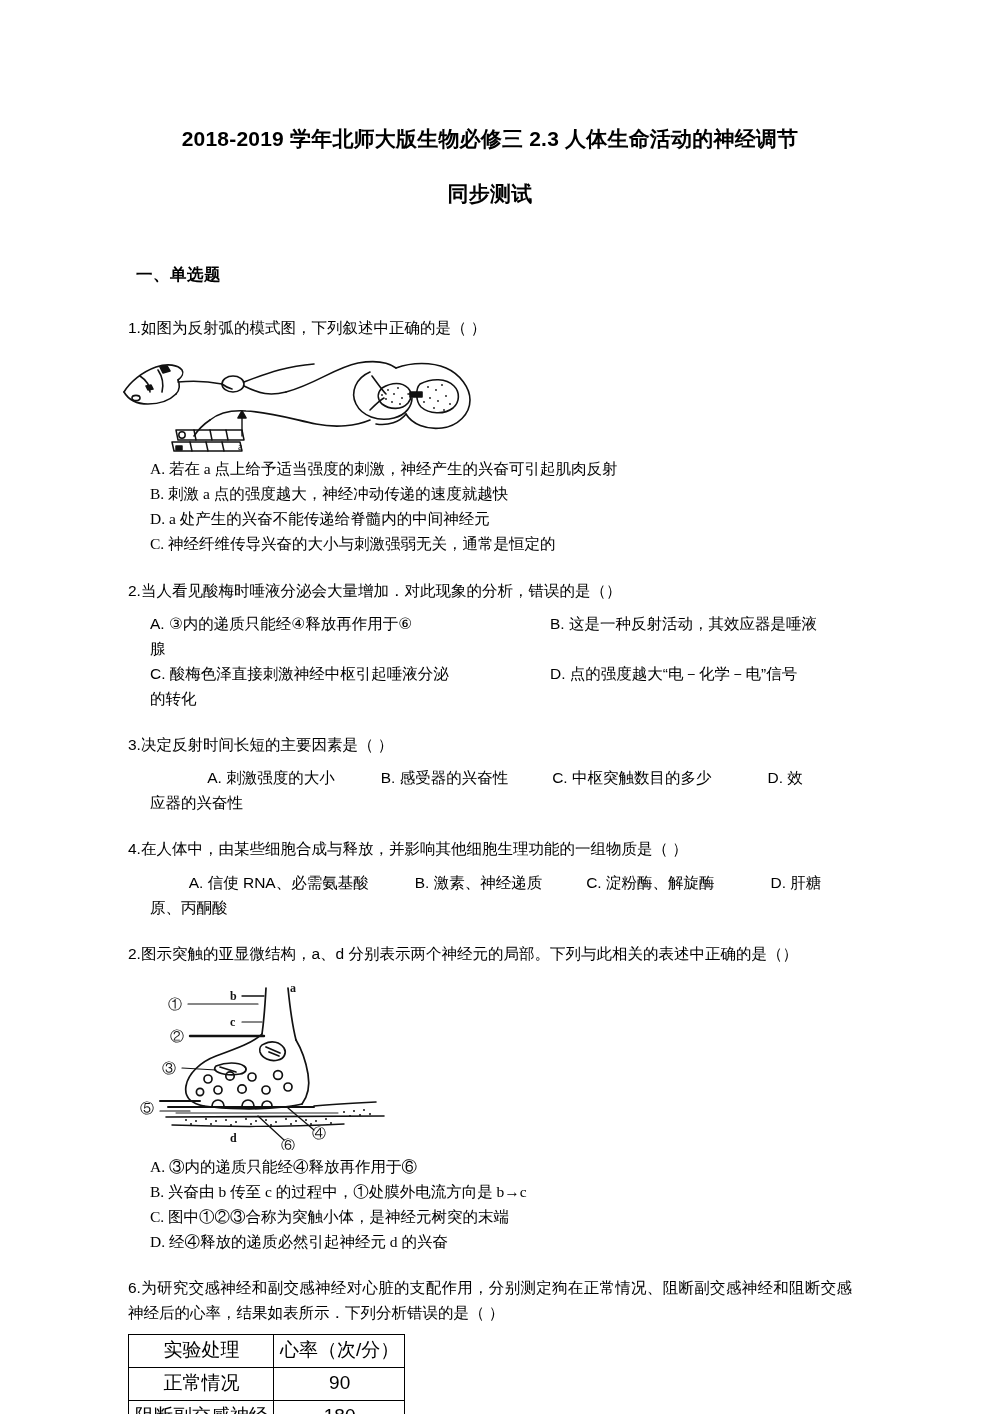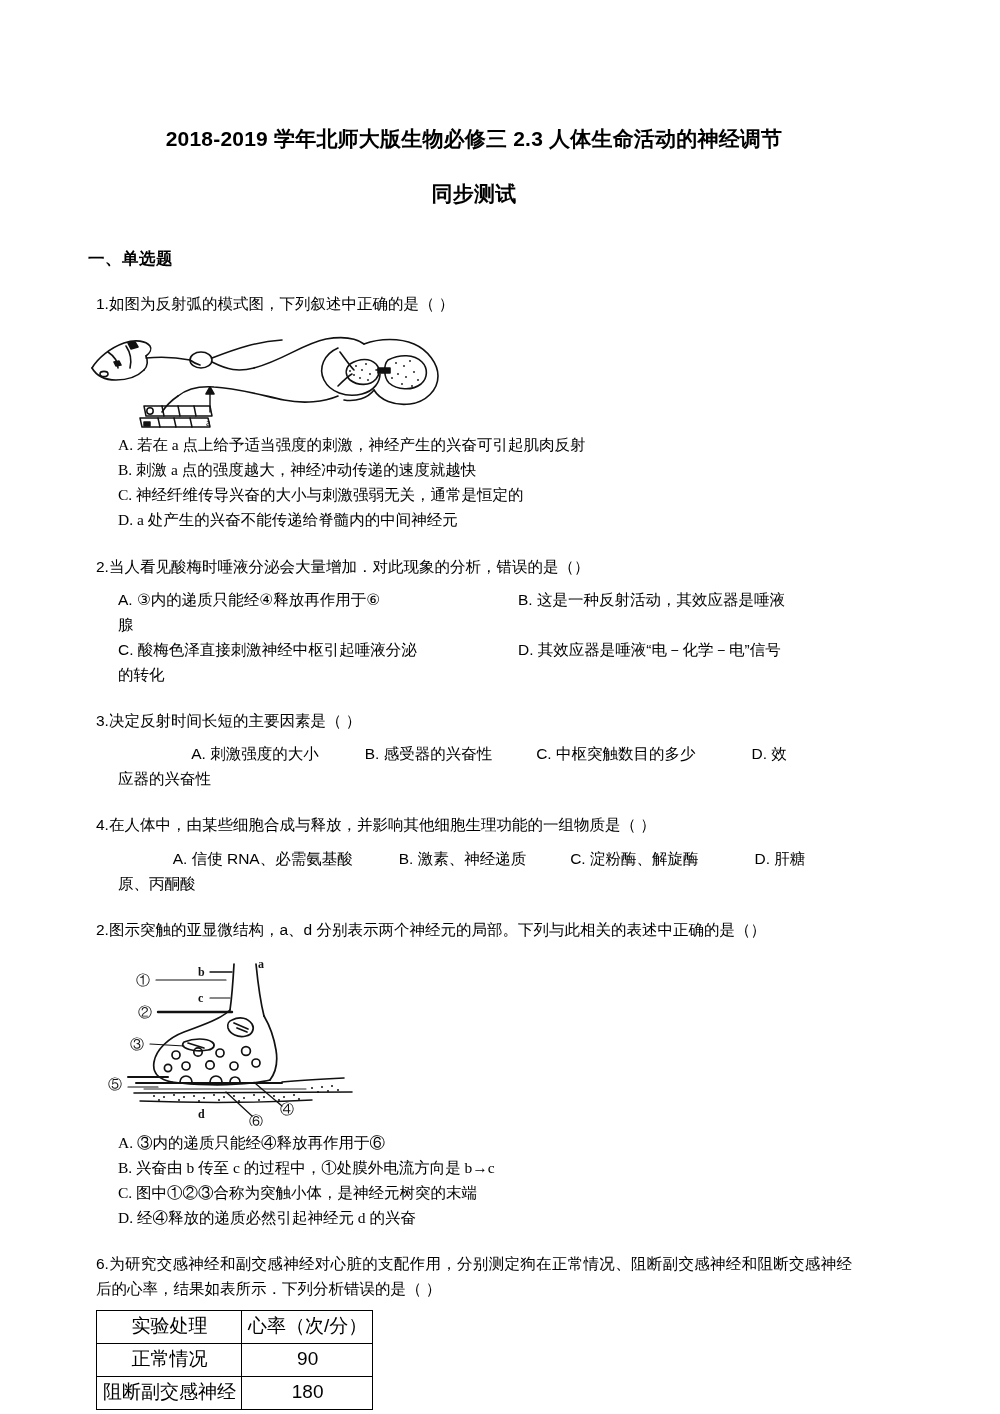--- a/index.html
+++ b/index.html
@@ -14,21 +14,21 @@
     font-family: "Liberation Sans", "DejaVu Sans", sans-serif;
     color: #000000;
     overflow: hidden;
   }
   .page {
     position: absolute;
     left: 0; top: 0;
     width: 1000px;
     height: 1182px;
     box-sizing: border-box;
-    padding: 0 140px 0 88px;
+    padding: 0 140px 0 120px;
   }
 
   
   .doc-title {
     text-align: center;
     font-weight: bold;
     font-size: 21px;
     line-height: 1.0;
     margin: 0;
     padding-top: 128px;
@@ -36,21 +36,21 @@
   }
   .doc-title .line2 {
     display: block;
     padding-top: 34px;
   }
 
   
   .section-title {
     font-weight: bold;
     font-size: 16.5px;
-    margin: 0;
+    margin: 16px;
     padding-top: 44px;
     padding-bottom: 0;
     letter-spacing: 0.5px;
   }
 
   
   .question {
     font-size: 15.5px;
     line-height: 1.62;
   }
@@ -201,33 +201,33 @@
           <circle cx="314" cy="54" r="0.9"></circle>
             <circle cx="324" cy="56" r="0.9"></circle>
         </g>
         <text x="118" y="96" font-family="'Liberation Serif', serif" font-size="10" fill="#111">a</text>
       </svg>
     </div>
 
     <ul class="opt-list">
       <li class="opt">A. 若在 a 点上给予适当强度的刺激，神经产生的兴奋可引起肌肉反射</li>
       <li class="opt">B. 刺激 a 点的强度越大，神经冲动传递的速度就越快</li>
+      <li class="opt">D. a 处产生的兴奋不能传递给脊髓内的中间神经元</li>
       <li class="opt">C. 神经纤维传导兴奋的大小与刺激强弱无关，通常是恒定的</li>
-      <li class="opt">D. a 处产生的兴奋不能传递给脊髓内的中间神经元</li>
     </ul>
   </div>
 
   <div class="question">
     <p class="q-stem">2.当人看见酸梅时唾液分泌会大量增加．对此现象的分析，错误的是（）</p>
     <div class="opt-2col">
       <span class="colA">A. ③内的递质只能经④释放再作用于⑥</span><span class="colB">B. 这是一种反射活动，其效应器是唾液</span>
     </div>
     <div class="opt-cont">腺</div>
     <div class="opt-2col">
-      <span class="colA">C. 酸梅色泽直接刺激神经中枢引起唾液分泌</span><span class="colB">D. 其效应器是唾液“电－化学－电”信号</span>
+      <span class="colA">C. 酸梅色泽直接刺激神经中枢引起唾液分泌</span><span class="colB">D. 点的强度越大“电－化学－电”信号</span>
     </div>
     <div class="opt-cont">的转化</div>
   </div>
 
   <div class="question">
     <p class="q-stem">3.决定反射时间长短的主要因素是（  ）</p>
     <div class="opt-inline">
       <span class="seg">A. 刺激强度的大小</span><span class="gap-a"></span><span class="seg">B. 感受器的兴奋性</span><span class="gap-b"></span><span class="seg">C. 中枢突触数目的多少</span><span class="gap-c"></span><span class="seg">D. 效</span>
     </div>
     <div class="opt-cont">应器的兴奋性</div>

